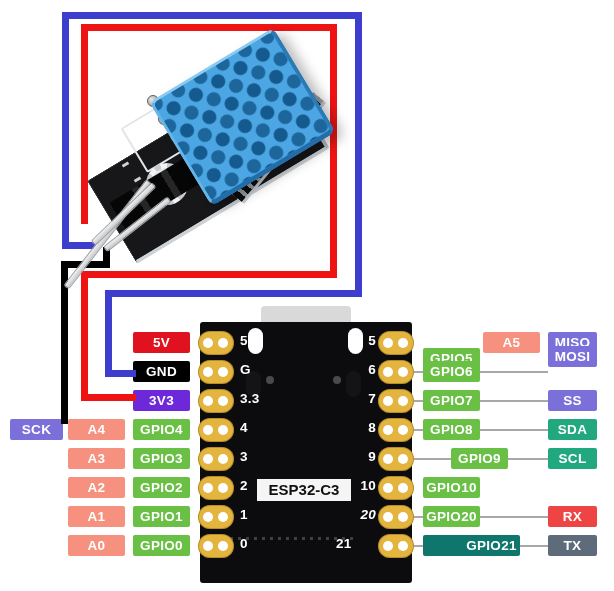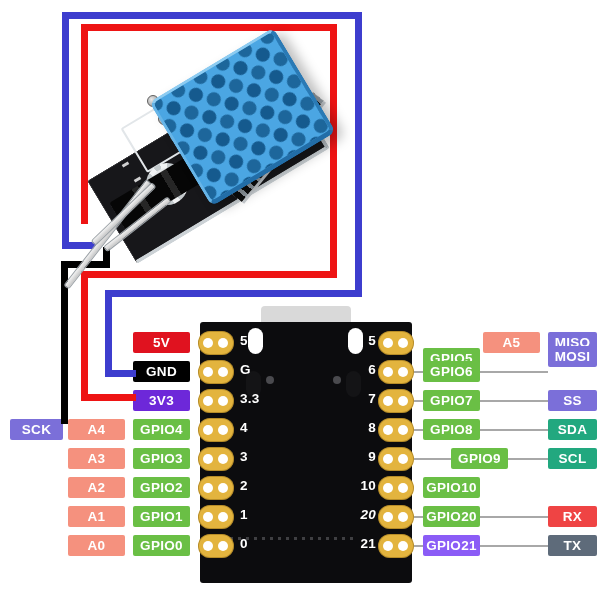--- a/index.html
+++ b/index.html
@@ -64,20 +64,21 @@
 
   <div class="oval" style="left:248px;top:328px;background:#fff;"></div>
   <div class="oval" style="left:348px;top:328px;background:#fff;"></div>
   <div class="oval" style="left:246px;top:371px;background:#141416;"></div>
   <div class="oval" style="left:346px;top:371px;background:#141416;"></div>
   <div class="dot" style="left:266px;top:376px;width:8px;height:8px;background:#4a4a4e;"></div>
   <div class="dot" style="left:333px;top:376px;width:8px;height:8px;background:#4a4a4e;"></div>
   <div class="abs" style="left:206px;top:537px;width:150px;height:3px;z-index:3;
               background:repeating-linear-gradient(90deg,#3f3f42 0 3px,transparent 3px 8px);"></div>
 
+  <div class="titlebox" style="left:257px;top:479px;width:94px;height:22px;line-height:22px;font-size:15px;">ESP32-C3</div>
 
   <div id="module">
     <div class="part pcb" style="background-color: rgb(23, 23, 26);"></div>
     <div class="part comb"></div>
     <div class="part silkbox"></div>
     <div class="part joint" style="left:92px;top:75px;"></div>
     <div class="part joint" style="left:103px;top:93px;"></div>
     <div class="part joint" style="left:115px;top:110px;"></div>
     <div class="part joint" style="left:127px;top:127px;"></div>
     <div class="part holeOuter">
@@ -196,26 +197,26 @@
     <div class="lbl" style="left: 423px; top: 477px; width: 57px; background: rgb(106, 191, 69);">GPIO10</div>
     <div class="cline" style="left: 414px; top: 516px; width: 134px; background: rgb(168, 168, 168);"></div>
     <div class="silk" style="left: 336px; top: 507px; width: 40px; text-align: right; font-style: italic;">20</div>
     <div class="pad" style="left: 378px; top: 505px; background: rgb(227, 180, 62);">
       <i class="c1"></i>
       <i class="c2"></i>
     </div>
     <div class="lbl" style="left: 423px; top: 506px; width: 57px; background: rgb(106, 191, 69);">GPIO20</div>
     <div class="lbl" style="left: 548px; top: 506px; width: 49px; background: #ef4444;">RX</div>
     <div class="cline" style="left: 414px; top: 545px; width: 134px; background: rgb(168, 168, 168);"></div>
-    <div class="silk" style="left: 336px; top: 536px; width: 40px; text-align: right;">21</div>
+    <div class="silk" style="left: 336px; top: 536px; width: 40px; text-align: left;">21</div>
     <div class="pad" style="left: 378px; top: 534px; background: rgb(227, 180, 62);">
       <i class="c1"></i>
       <i class="c2"></i>
     </div>
-    <div class="lbl" style="left: 423px; top: 535px; width: 57px; background: #8b5cf6;">GPIO21</div>
+    <div class="lbl" style="left: 423px; top: 535px; width: 57px; background: #0f766e; padding-left: 40px;">GPIO21</div>
     <div class="lbl" style="left: 548px; top: 535px; width: 49px; background: rgb(94, 107, 122);">TX</div>
     <div class="wire" style="left: 81px; top: 24px; width: 7px; height: 200px; background: rgb(238, 20, 20);"></div>
     <div class="wire" style="left: 81px; top: 24px; width: 256px; height: 7px; background: rgb(238, 20, 20);"></div>
     <div class="wire" style="left: 330px; top: 24px; width: 7px; height: 254px; background: rgb(238, 20, 20);"></div>
     <div class="wire" style="left: 81px; top: 271px; width: 256px; height: 7px; background: rgb(238, 20, 20);"></div>
     <div class="wire" style="left: 81px; top: 271px; width: 7px; height: 130px; background: rgb(238, 20, 20);"></div>
     <div class="wire" style="left: 81px; top: 394px; width: 55px; height: 7px; background: rgb(238, 20, 20);"></div>
     <div class="wire" style="left: 62px; top: 12px; width: 300px; height: 7px; background: rgb(61, 61, 206);"></div>
     <div class="wire" style="left: 62px; top: 12px; width: 7px; height: 237px; background: rgb(61, 61, 206);"></div>
     <div class="wire" style="left: 62px; top: 242px; width: 34px; height: 7px; background: rgb(61, 61, 206);"></div>

